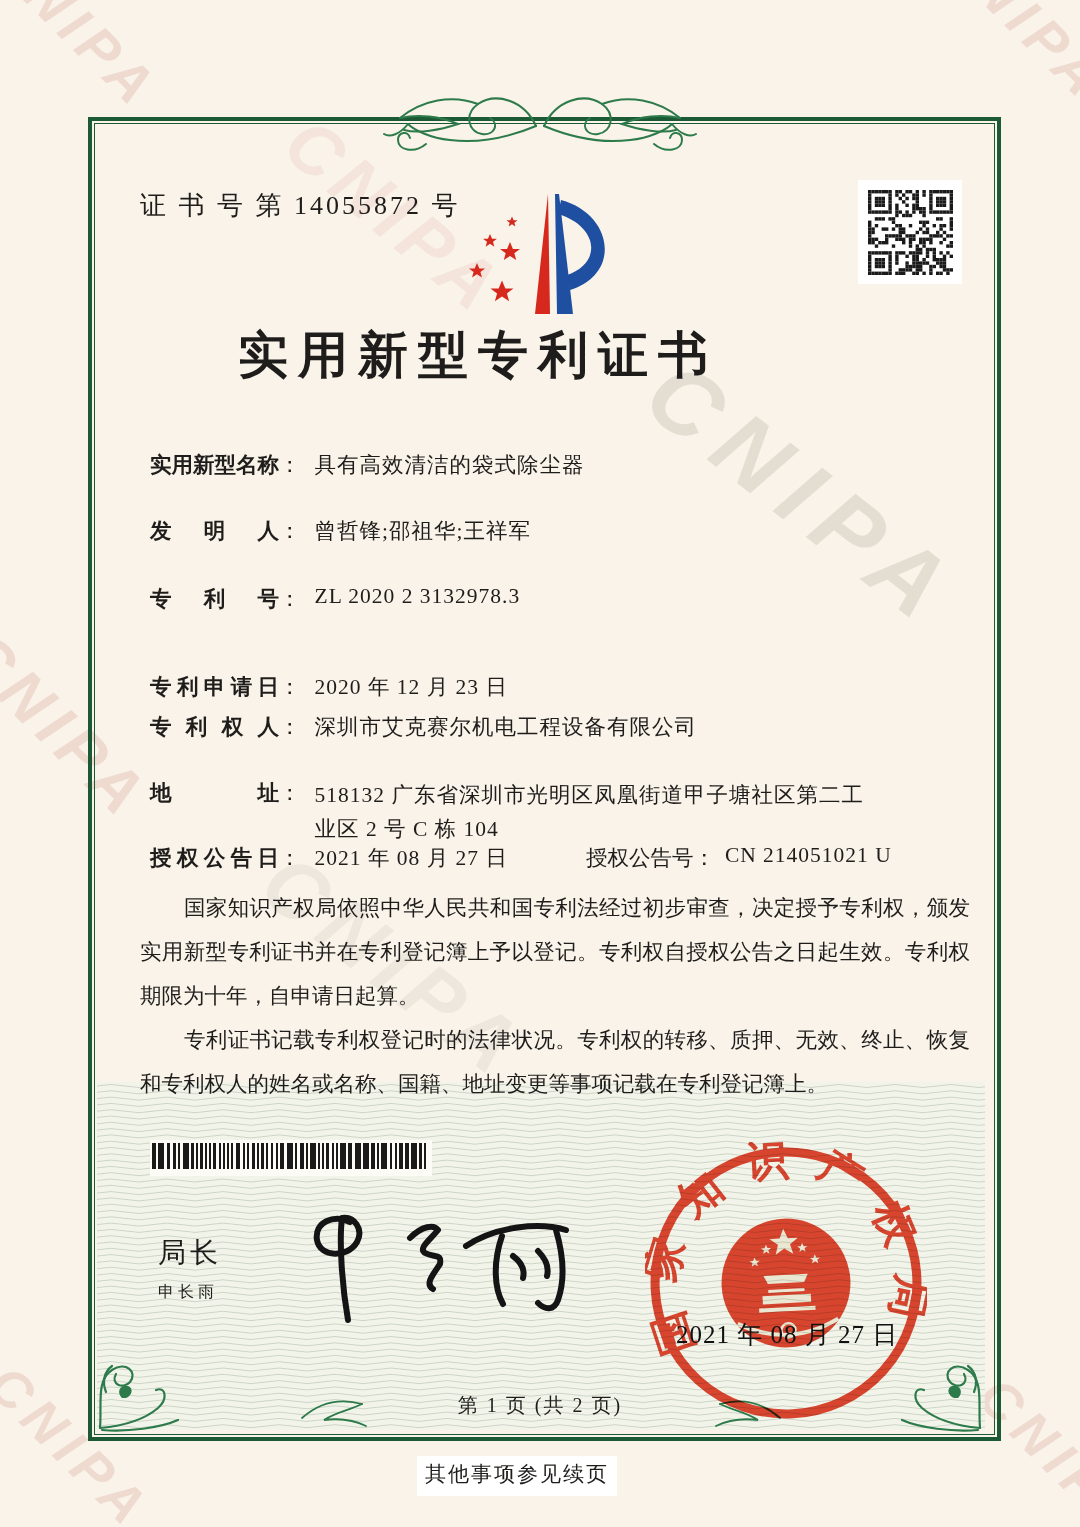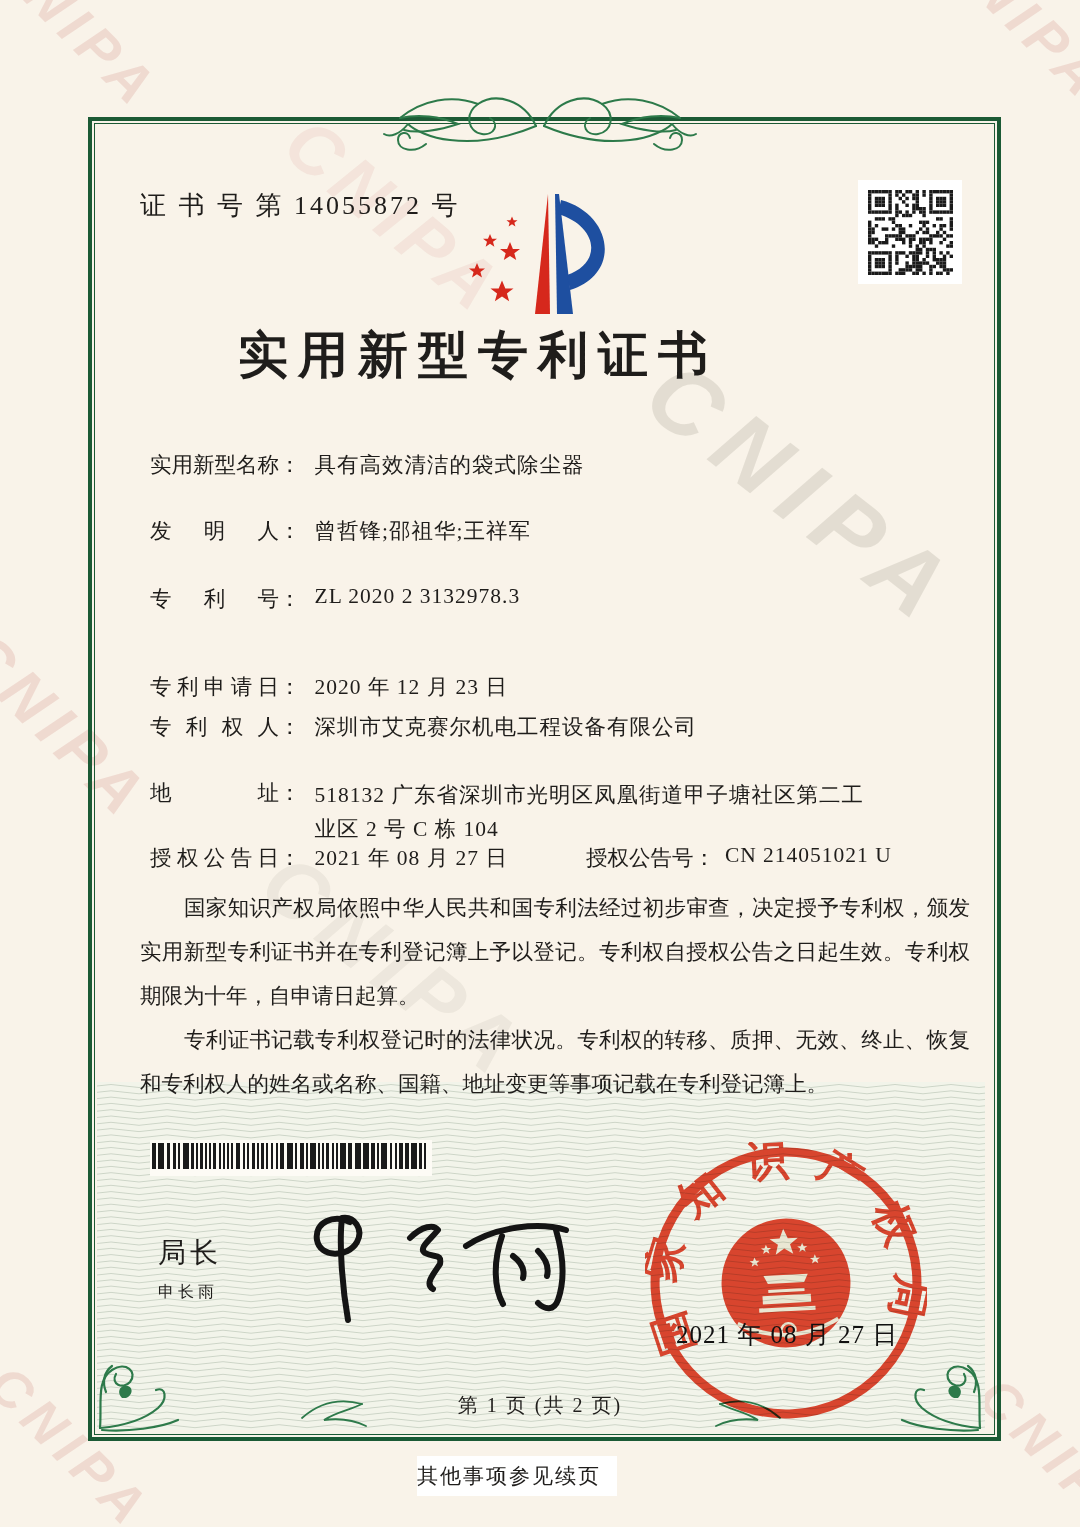--- a/index.html
+++ b/index.html
@@ -17,21 +17,21 @@
   .wm.faint{color:rgba(214,148,138,0.15);}
   
   .cert-no{position:absolute;left:140px;top:188px;font-size:26px;letter-spacing:3px;}
   .logo{position:absolute;left:448px;top:174px;}
   .qr-wrap{position:absolute;left:858px;top:180px;width:104px;height:104px;background:#ffffff;}
   .qr-wrap svg{position:absolute;left:10px;top:10px;}
   .title{position:absolute;left:0;top:322px;width:956px;text-align:center;
          font-size:50px;font-weight:bold;letter-spacing:10px;}
   
   .frow{position:absolute;left:150px;font-size:21.5px;white-space:nowrap;}
-  .flabel{display:inline-block;width:129px;text-align:justify;text-align-last:justify;vertical-align:top;}
+  .flabel{display:inline-block;width:129px;text-align:justify;text-align-last:justify;vertical-align:top;font-weight:bold;}
   .fcolon{display:inline-block;vertical-align:top;margin-right:14px;}
   .fvalue{display:inline-block;vertical-align:top;letter-spacing:1px;}
   .addr-val{display:inline-block;vertical-align:top;letter-spacing:1px;line-height:34px;white-space:normal;width:640px;}
   .g2{margin-left:78px;}
   .g2 .fcolon{margin-right:10px;}
   
   .paras{position:absolute;left:140px;top:886px;width:830px;font-size:21.5px;line-height:44px;
          text-align:justify;}
   .paras p{margin:0;text-indent:44px;}
   
@@ -42,21 +42,21 @@
   .sig-name{position:absolute;left:158px;top:1282px;font-size:16px;letter-spacing:4px;
             font-family:"Liberation Sans","DejaVu Sans",sans-serif;font-weight:500;}
   .sig-script{position:absolute;left:298px;top:1196px;}
   
   .seal{position:absolute;left:645px;top:1142px;opacity:0.93;mix-blend-mode:multiply;}
   .seal-date{position:absolute;left:676px;top:1318px;font-size:25px;letter-spacing:1px;color:#111;}
   
   .page-footer{position:absolute;left:0;top:1392px;width:1080px;text-align:center;
                font-size:20px;letter-spacing:2px;}
   .cont-box{position:absolute;left:417px;top:1456px;width:200px;height:40px;background:#ffffff;
-            line-height:40px;font-size:21px;letter-spacing:2px;}
+            text-align:center;line-height:40px;font-size:21px;letter-spacing:2px;font-family:Liberation Mono, monospace;}
   .orn{position:absolute;pointer-events:none;}
 </style>
 </head>
 <body>
 
 <div class="page">
 
   <div class="wm" style="left:-30px;top:-8px;font-size:56px;transform:rotate(45deg);">CNIPA</div>
   <div class="wm" style="left:918px;top:-16px;font-size:56px;transform:rotate(45deg);">CNIPA</div>
   <div class="wm faint" style="left:265px;top:175px;font-size:72px;transform:rotate(40deg);">CNIPA</div>

